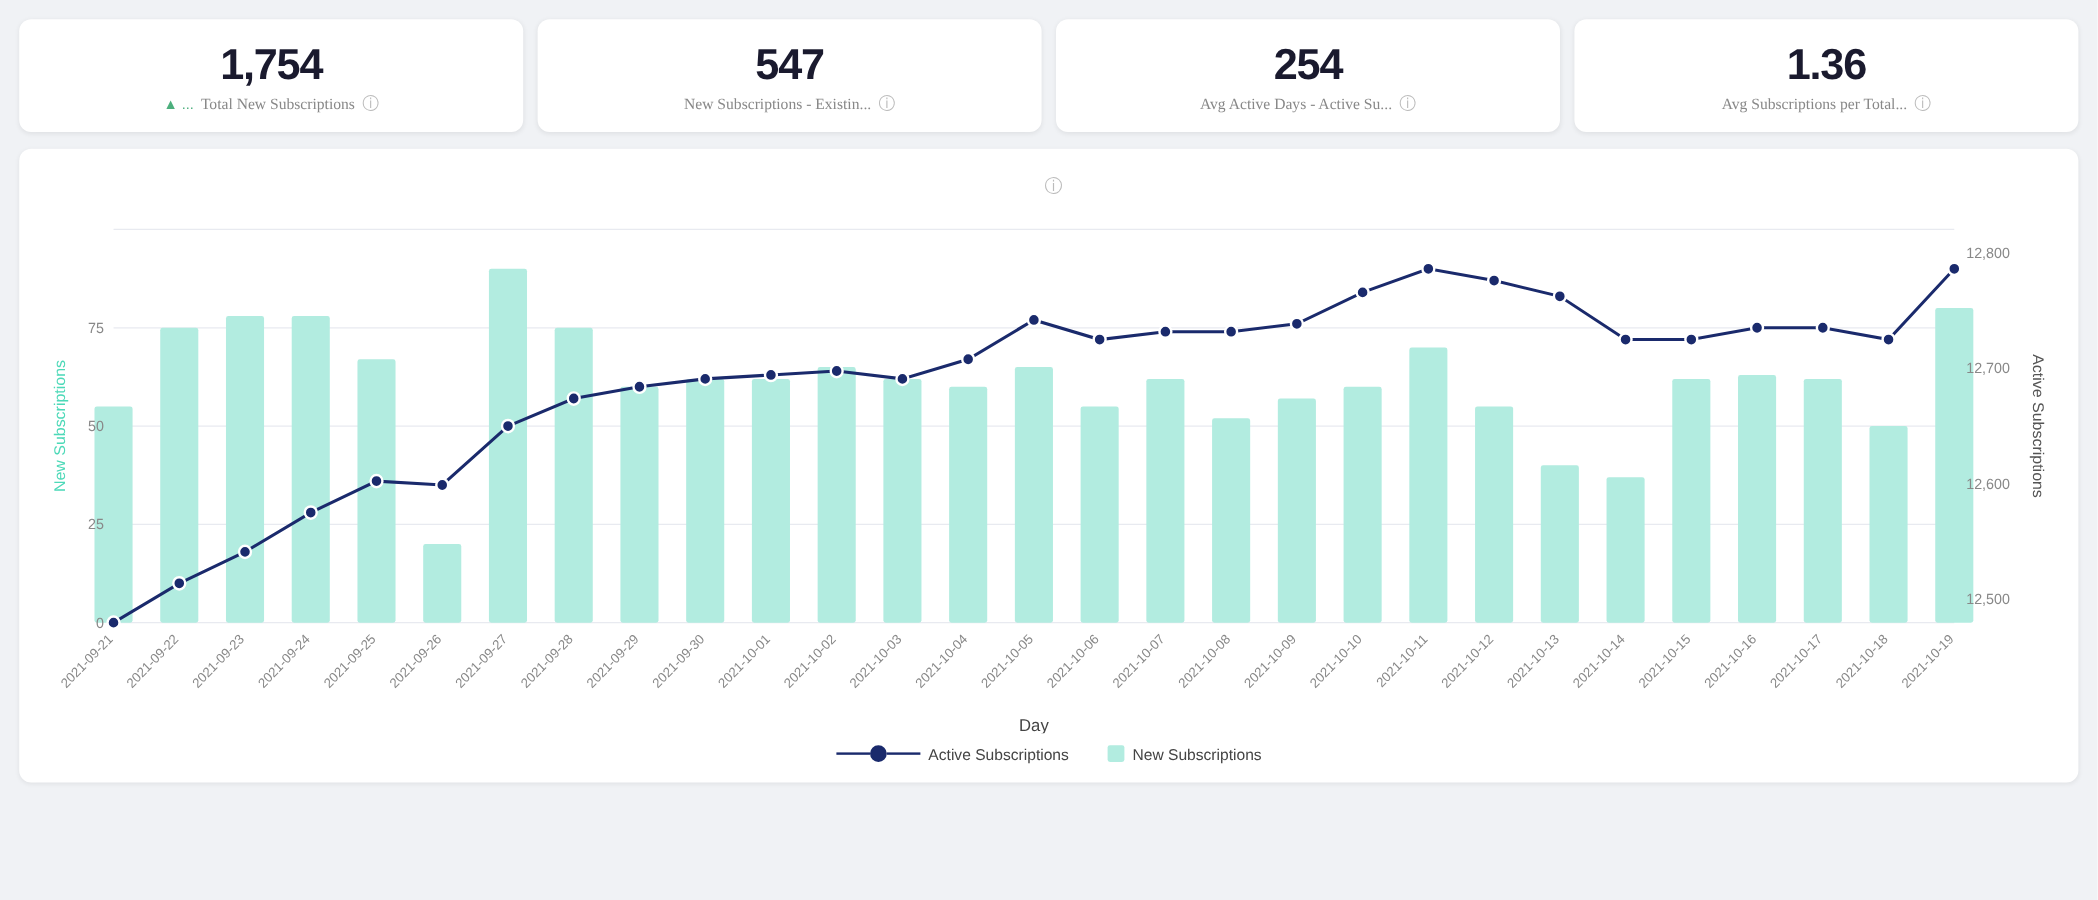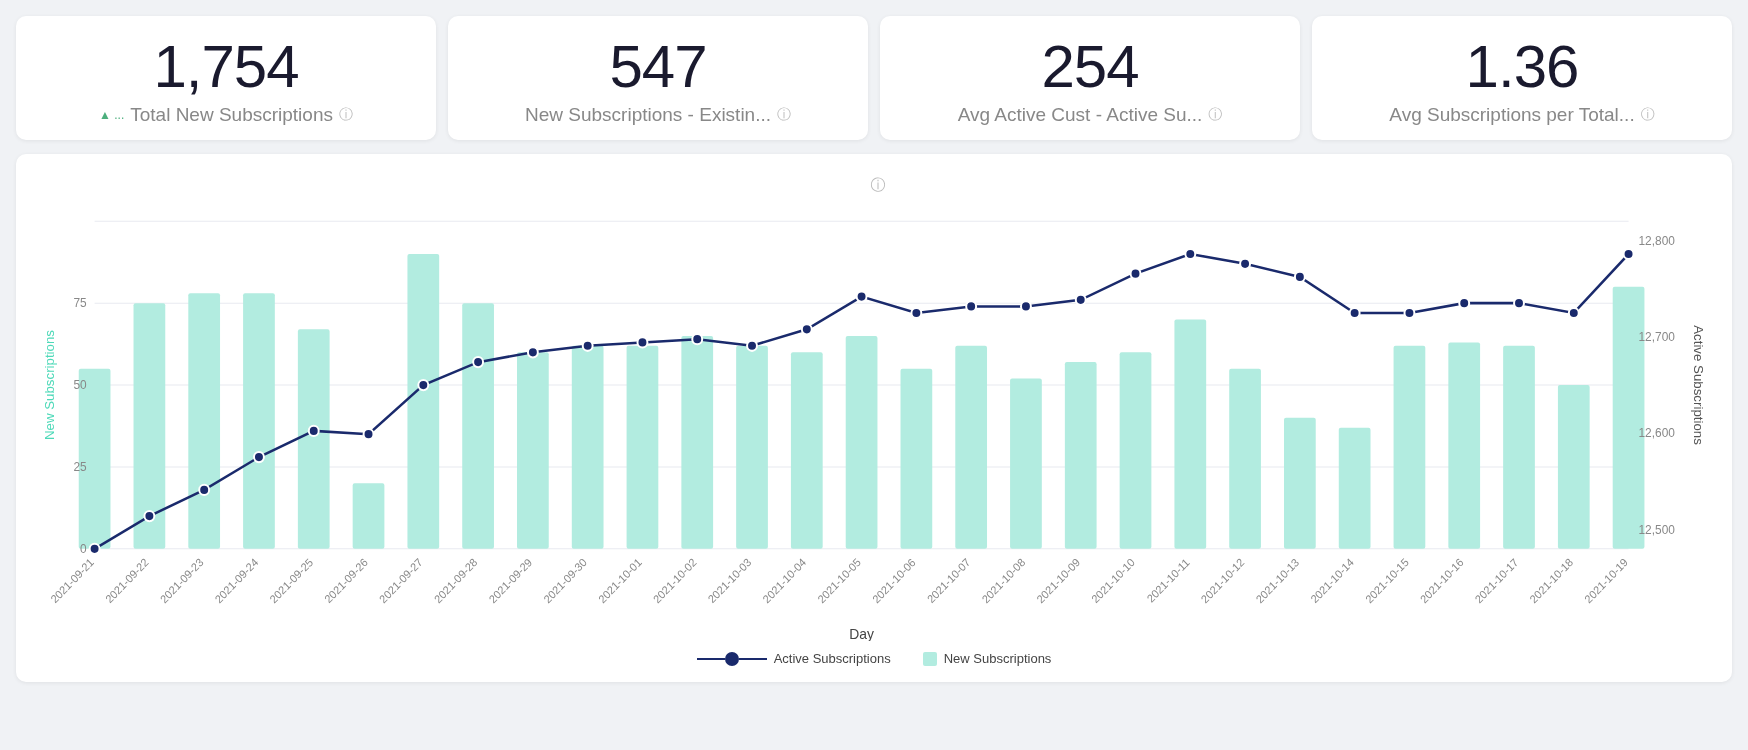--- a/index.html
+++ b/index.html
@@ -19,36 +19,37 @@
       background: #fff;
       border-radius: 10px;
       flex: 1;
       padding: 18px 20px 14px 20px;
       display: flex;
       flex-direction: column;
       align-items: center;
       box-shadow: 0 1px 4px rgba(0,0,0,0.07);
     }
     .metric-value {
-      font-size: 60px;
-      font-weight: 400;
+      font-size: 36px;
+      font-weight: 700;
       color: #1a1a2e;
       line-height: 1.1;
       letter-spacing: -1px;
     }
     .metric-label-row {
       display: flex;
       align-items: center;
       gap: 6px;
       margin-top: 4px;
     }
     .metric-label {
-      font-size: 19px;
+      font-size: 13px;
       color: #888;
       white-space: nowrap;
+      font-family: Liberation Serif, serif;
     }
     .metric-trend {
       color: #4caf7d;
       font-size: 12px;
     }
     .metric-info {
       color: #bbb;
       font-size: 14px;
       cursor: pointer;
     }
@@ -136,21 +137,21 @@
     <div class="metric-card">
       <div class="metric-value">547</div>
       <div class="metric-label-row">
         <span class="metric-label">New Subscriptions - Existin...</span>
         <span class="metric-info">ⓘ</span>
       </div>
     </div>
     <div class="metric-card">
       <div class="metric-value">254</div>
       <div class="metric-label-row">
-        <span class="metric-label">Avg Active Cust - Active Su...</span>
+        <span class="metric-label">Avg Active Days - Active Su...</span>
         <span class="metric-info">ⓘ</span>
       </div>
     </div>
     <div class="metric-card">
       <div class="metric-value">1.36</div>
       <div class="metric-label-row">
         <span class="metric-label">Avg Subscriptions per Total...</span>
         <span class="metric-info">ⓘ</span>
       </div>
     </div>

